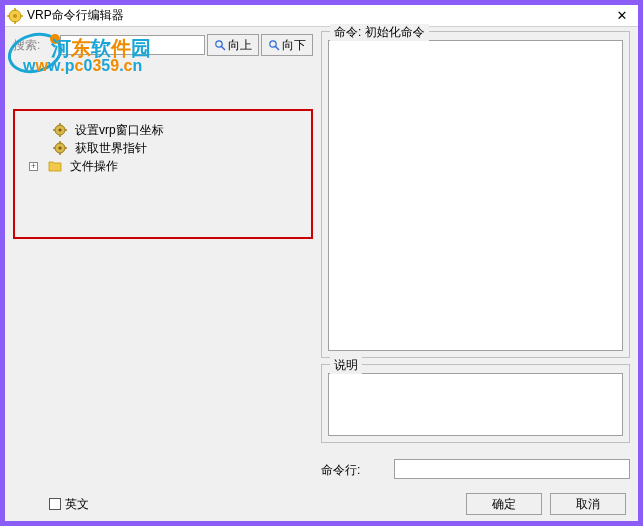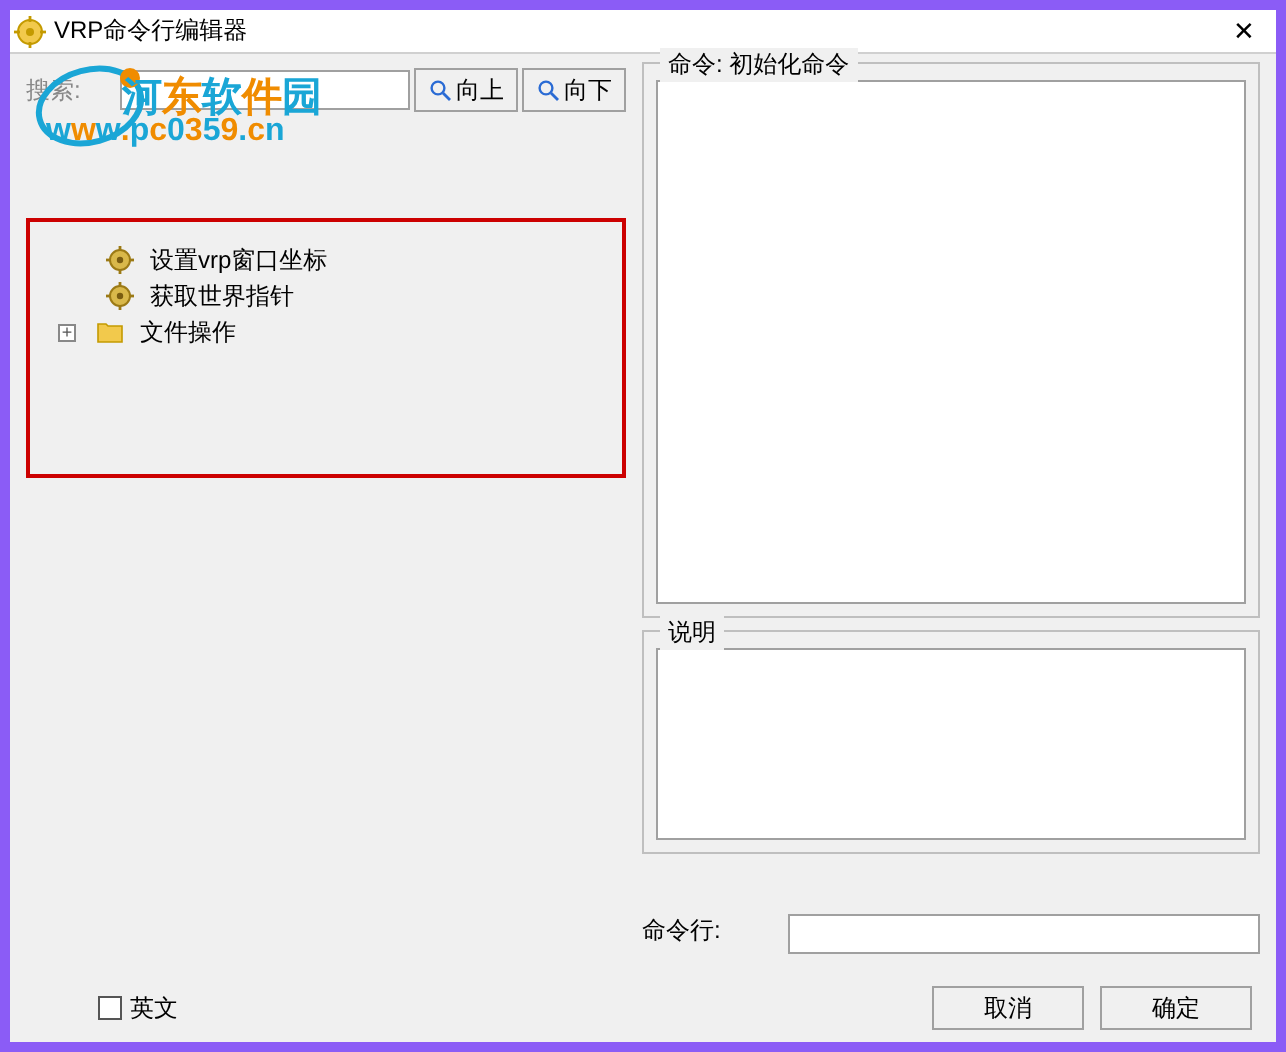--- a/index.html
+++ b/index.html
@@ -22,31 +22,31 @@
 .tree-item.folder { margin-left: 8px; }
 .expander { width: 9px; height: 9px; border: 1px solid #888; background: #fff; display: inline-flex; align-items: center; justify-content: center; font-size: 9px; line-height: 1; color: #555; margin-right: 2px; }
 .gear-icon { width: 14px; height: 14px; }
 .folder-icon { width: 14px; height: 12px; }
 .tree-label { font-size: 12px; color: #000; }
 .right-col { flex: 1; display: flex; flex-direction: column; margin-left: 8px; }
 .group { border: 1px solid #bfbfbf; position: relative; padding: 8px 6px 6px 6px; background: #f0f0f0; }
 .group-title { position: absolute; top: -8px; left: 8px; background: #f0f0f0; padding: 0 4px; font-size: 12px; color: #000; }
 .cmd-group { flex: 1; margin-bottom: 6px; }
 .cmd-box { width: 100%; height: 100%; background: #fff; border: 1px solid #a0a0a0; }
-.desc-group { height: 112px; margin-bottom: 22px; }
+.desc-group { height: 79px; margin-bottom: 6px; }
 .desc-box { width: 100%; height: 100%; background: #fff; border: 1px solid #a0a0a0; }
-.cmdline-row { display: flex; align-items: flex-start; height: 22px; margin-top: 8px; gap: 30px; }
+.cmdline-row { display: flex; align-items: flex-end; height: 22px; margin-top: 8px; gap: 30px; }
 .cmdline-label { font-size: 12px; margin-right: 4px; }
 .cmdline-input { flex: 1; height: 20px; border: 1px solid #a0a0a0; background: #fff; padding: 0 2px; font-size: 12px; }
 .footer { height: 34px; display: flex; align-items: center; padding: 0 12px; }
 .chk-row { display: flex; align-items: center; gap: 4px; font-size: 12px; color: #000; padding-left: 32px; }
 .chk { width: 12px; height: 12px; border: 1px solid #555; background: #fff; }
 .spacer { flex: 1; }
 .btn { width: 76px; height: 22px; border: 1px solid #a0a0a0; background: #f0f0f0; display: flex; align-items: center; justify-content: center; font-size: 12px; cursor: pointer; margin-left: 8px; }
-.watermark-logo { position: absolute; top: 2px; left: 12px; z-index: 10; pointer-events: none; text-decoration: underline; }
+.watermark-logo { position: absolute; top: 2px; left: 2px; z-index: 10; pointer-events: none; text-decoration: underline; }
 .watermark-url { position: absolute; top: 30px; left: 18px; font-size: 16px; font-weight: bold; font-family: Arial; z-index: 10; pointer-events: none; }
 .wm-char { display: inline-block; }
 </style>
 </head>
 <body>
 
 <div class="window">
   <div class="titlebar">
     <span class="title-icon">
       <svg viewBox="0 0 16 16">
@@ -154,19 +154,19 @@
     </div>
   </div>
 
   <div class="footer">
     <label class="chk-row">
       <span class="chk"></span>
       <span>英文</span>
     </label>
     <div class="spacer"></div>
     <button class="btn">
-        <span>取消</span>
+        <span>确定</span>
       </button>
     <button class="btn">
-        <span>确定</span>
+        <span>取消</span>
       </button>
   </div>
 </div>
 
 </body></html>

